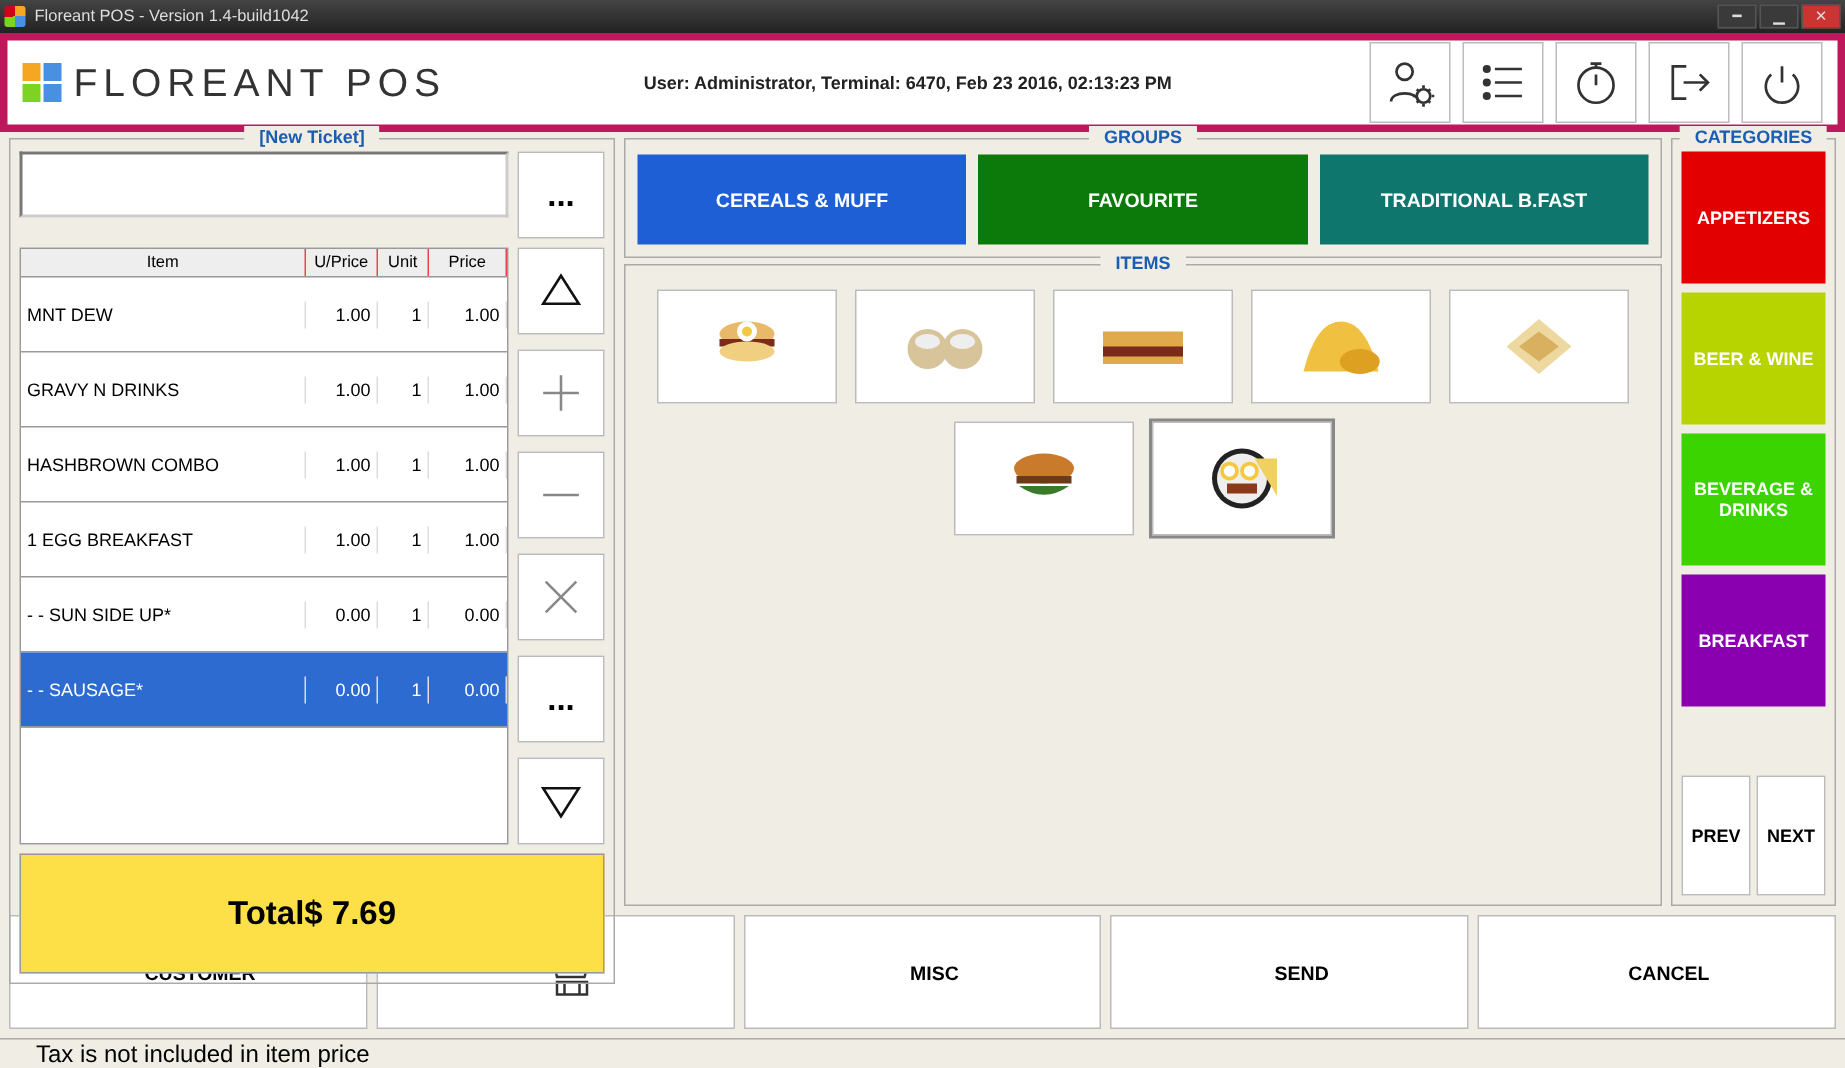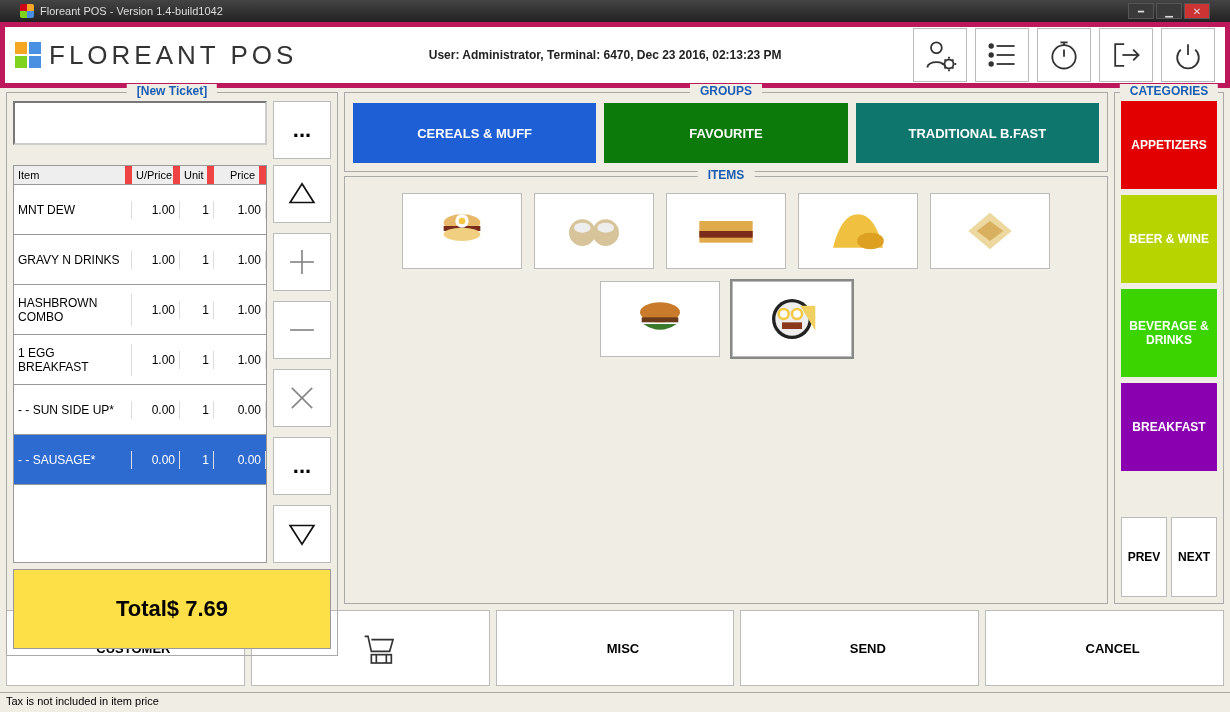--- a/index.html
+++ b/index.html
@@ -1,19 +1,19 @@
 <!DOCTYPE html>
 <html><head>
 <meta charset="utf-8">
 <style>
 * { box-sizing: border-box; margin: 0; padding: 0; font-family: Arial, sans-serif; }
 body { background: #f0ede4; width: 1230px; height: 712px; overflow: hidden; display: flex; flex-direction: column; }
 
 
-.titlebar { background: linear-gradient(#444, #222); color: #ddd; height: 22px; display: flex; align-items: center; font-size: 11px; padding: 0 20px; justify-content: space-between; }
+.titlebar { background: linear-gradient(#444, #222); color: #ddd; height: 22px; display: flex; align-items: center; font-size: 11px; padding: 0 3px; justify-content: space-between; }
 .titlebar .left { display: flex; align-items: center; gap: 6px; }
 .titlebar .tb-icon { width: 14px; height: 14px; display: inline-block; background: conic-gradient(#f5a623 0 25%, #4a90e2 0 50%, #7ed321 0 75%, #d0011b 0 100%); border-radius: 2px; }
 .titlebar .controls { display: flex; gap: 2px; }
 .titlebar .ctrl { width: 26px; height: 16px; background: #3a3a3a; color: #ddd; display: flex; align-items: center; justify-content: center; font-size: 10px; border: 1px solid #555; cursor: pointer; }
 .titlebar .ctrl.close { background: #c33; }
 
 
 .header { background: #fff; border: 5px solid #be185d; height: 66px; display: flex; align-items: center; justify-content: space-between; padding: 0 10px; }
 .brand { display: flex; align-items: center; gap: 8px; font-size: 26px; letter-spacing: 4px; color: #333; font-weight: 400; }
 .brand .logo { width: 26px; height: 26px; display: grid; grid-template-columns: 1fr 1fr; grid-template-rows: 1fr 1fr; gap: 2px; }
@@ -21,38 +21,38 @@
 .brand .logo span:nth-child(2){background:#4a90e2}
 .brand .logo span:nth-child(3){background:#7ed321}
 .brand .logo span:nth-child(4){background:#4a90e2}
 .userinfo { font-size: 12px; font-weight: bold; color: #222; }
 .header-icons { display: flex; gap: 8px; }
 .hicon { width: 54px; height: 54px; background: #fff; border: 1px solid #bbb; display: flex; align-items: center; justify-content: center; cursor: pointer; }
 .hicon svg { width: 36px; height: 36px; stroke: #333; fill: none; stroke-width: 2; }
 
 
 .main { flex: 1; display: flex; gap: 6px; padding: 4px 6px 0 6px; min-height: 0; }
-.col-left { width: 332px; display: flex; flex-direction: column; gap: 4px; }
+.col-left { width: 404px; display: flex; flex-direction: column; gap: 4px; }
 .col-mid { flex: 1; display: flex; flex-direction: column; gap: 4px; }
 .col-right { width: 110px; display: flex; flex-direction: column; gap: 4px; }
 
 
 .panel { border: 1px solid #aaa; position: relative; padding: 8px 6px 6px; }
 .panel-title { position: absolute; top: -9px; left: 50%; transform: translateX(-50%); background: #f0ede4; padding: 0 10px; font-size: 12px; color: #1a5db3; font-weight: bold; white-space: nowrap; }
 
 
 .ticket-top { display: flex; gap: 6px; }
 .ticket-input { flex: 1; height: 44px; border: 2px inset #ccc; background: #fff; padding: 4px 6px; font-size: 14px; }
 .sqbtn { width: 58px; height: 58px; background: #fff; border: 1px solid #bbb; display: flex; align-items: center; justify-content: center; font-size: 22px; font-weight: bold; cursor: pointer; }
 .sqbtn svg { width: 34px; height: 34px; }
 
 .ticket-body { display: flex; gap: 6px; flex: 1; min-height: 0; }
 .ticket-table-wrap { flex: 1; border: 1px solid #999; background: #fff; display: flex; flex-direction: column; overflow: hidden; }
 .tt-head { display: flex; background: #eee; border-bottom: 1px solid #999; font-size: 11px; }
-.tt-head div { padding: 3px 4px; border-right: 7px solid #ef4444; }
+.tt-head div { padding: 3px 4px; border-right: 1px solid #ef4444; text-align: center; }
 .tt-rows { flex: 1; overflow: hidden; }
 .tt-row { display: flex; border-bottom: 1px solid #999; font-size: 12px; height: 50px; align-items: center; }
 .tt-row.sel { background: #2d6bd0; color: #fff; }
 .tt-row div { padding: 2px 4px; border-right: 1px solid #ddd; }
 .c-item { flex: 1; padding-left: 4px !important; }
 .c-up { width: 48px; text-align: right; }
 .c-unit { width: 34px; text-align: right; }
 .c-price { width: 52px; text-align: right; }
 
 .edit-col { display: flex; flex-direction: column; gap: 10px; }
@@ -71,21 +71,21 @@
 
 .cat-btn { height: 88px; color: #fff; font-size: 12px; font-weight: bold; display: flex; align-items: center; justify-content: center; text-align: center; border: none; cursor: pointer; padding: 4px; }
 .nav-row { display: flex; gap: 4px; }
 .nav-btn { flex: 1; height: 80px; background: #fff; border: 1px solid #bbb; font-size: 12px; font-weight: bold; cursor: pointer; }
 
 
 .bottom { display: flex; gap: 6px; padding: 6px; }
 .bbtn { flex: 1; height: 76px; background: #fff; border: 1px solid #bbb; display: flex; align-items: center; justify-content: center; font-size: 13px; font-weight: bold; cursor: pointer; padding-left: 16px; }
 .bbtn svg { width: 40px; height: 40px; }
 
-.status { background: #f0ede4; border-top: 1px solid #aaa; font-size: 11px; padding: 2px 6px; height: 20px; }
+.status { background: #f0ede4; border-top: 1px solid #aaa; font-size: 16px; padding: 2px 24px; height: 20px; }
 </style>
 </head>
 <body>
 
 <div class="titlebar">
   <div class="left">
     <span class="tb-icon"></span>
     <span>Floreant POS - Version 1.4-build1042</span>
   </div>
   <div class="controls">
@@ -98,21 +98,21 @@
 <div class="header">
   <div class="brand">
     <span class="logo">
         <span></span>
         <span></span>
         <span></span>
         <span></span>
       </span>
     <span>FLOREANT POS</span>
   </div>
-  <div class="userinfo">User: Administrator, Terminal: 6470, Dec 23 2016, 02:13:23 PM</div>
+  <div class="userinfo">User: Administrator, Terminal: 6470, Feb 23 2016, 02:13:23 PM</div>
   <div class="header-icons">
     <div class="hicon">
       <svg viewBox="0 0 40 40">
           <circle cx="16" cy="12" r="6"></circle>
           <path d="M6 34c0-8 20-8 20 0"></path>
           <circle cx="30" cy="30" r="5"></circle>
           <path d="M30 24v-2M30 38v-2M24 30h-2M38 30h-2M26 26l-1-1M34 34l1 1M26 34l-1 1M34 26l1-1"></path>
         </svg>
     </div>
     <div class="hicon">

